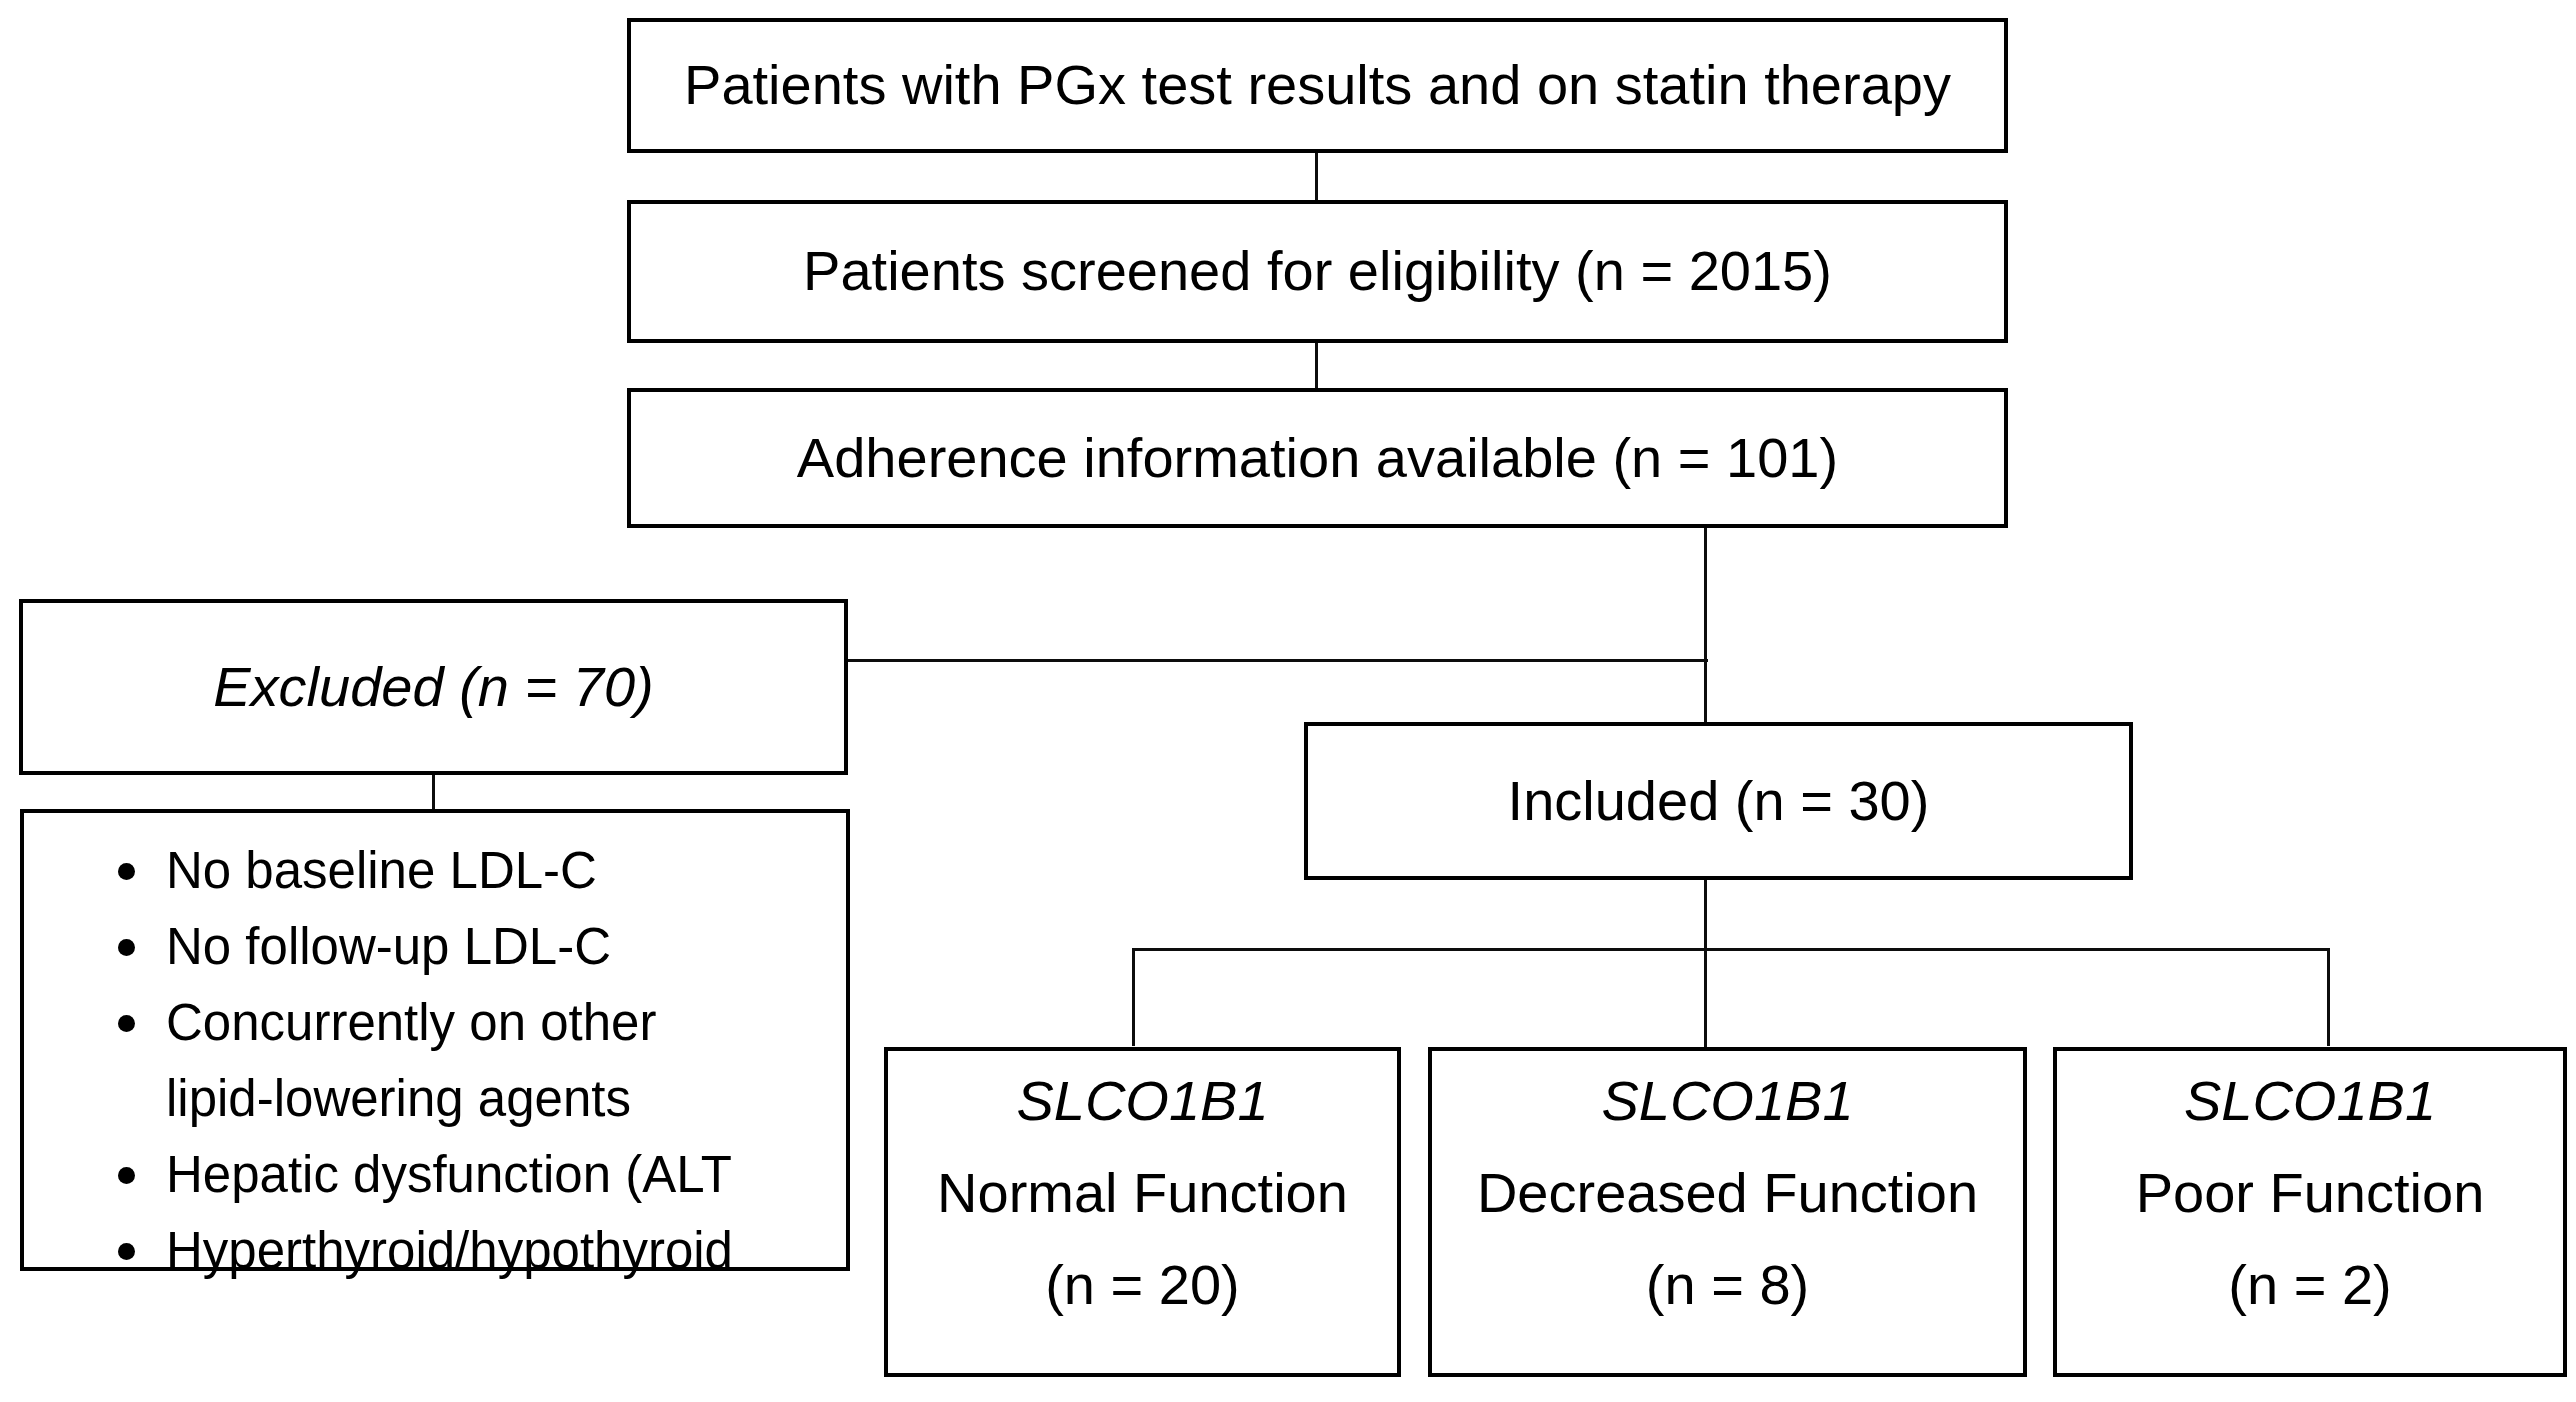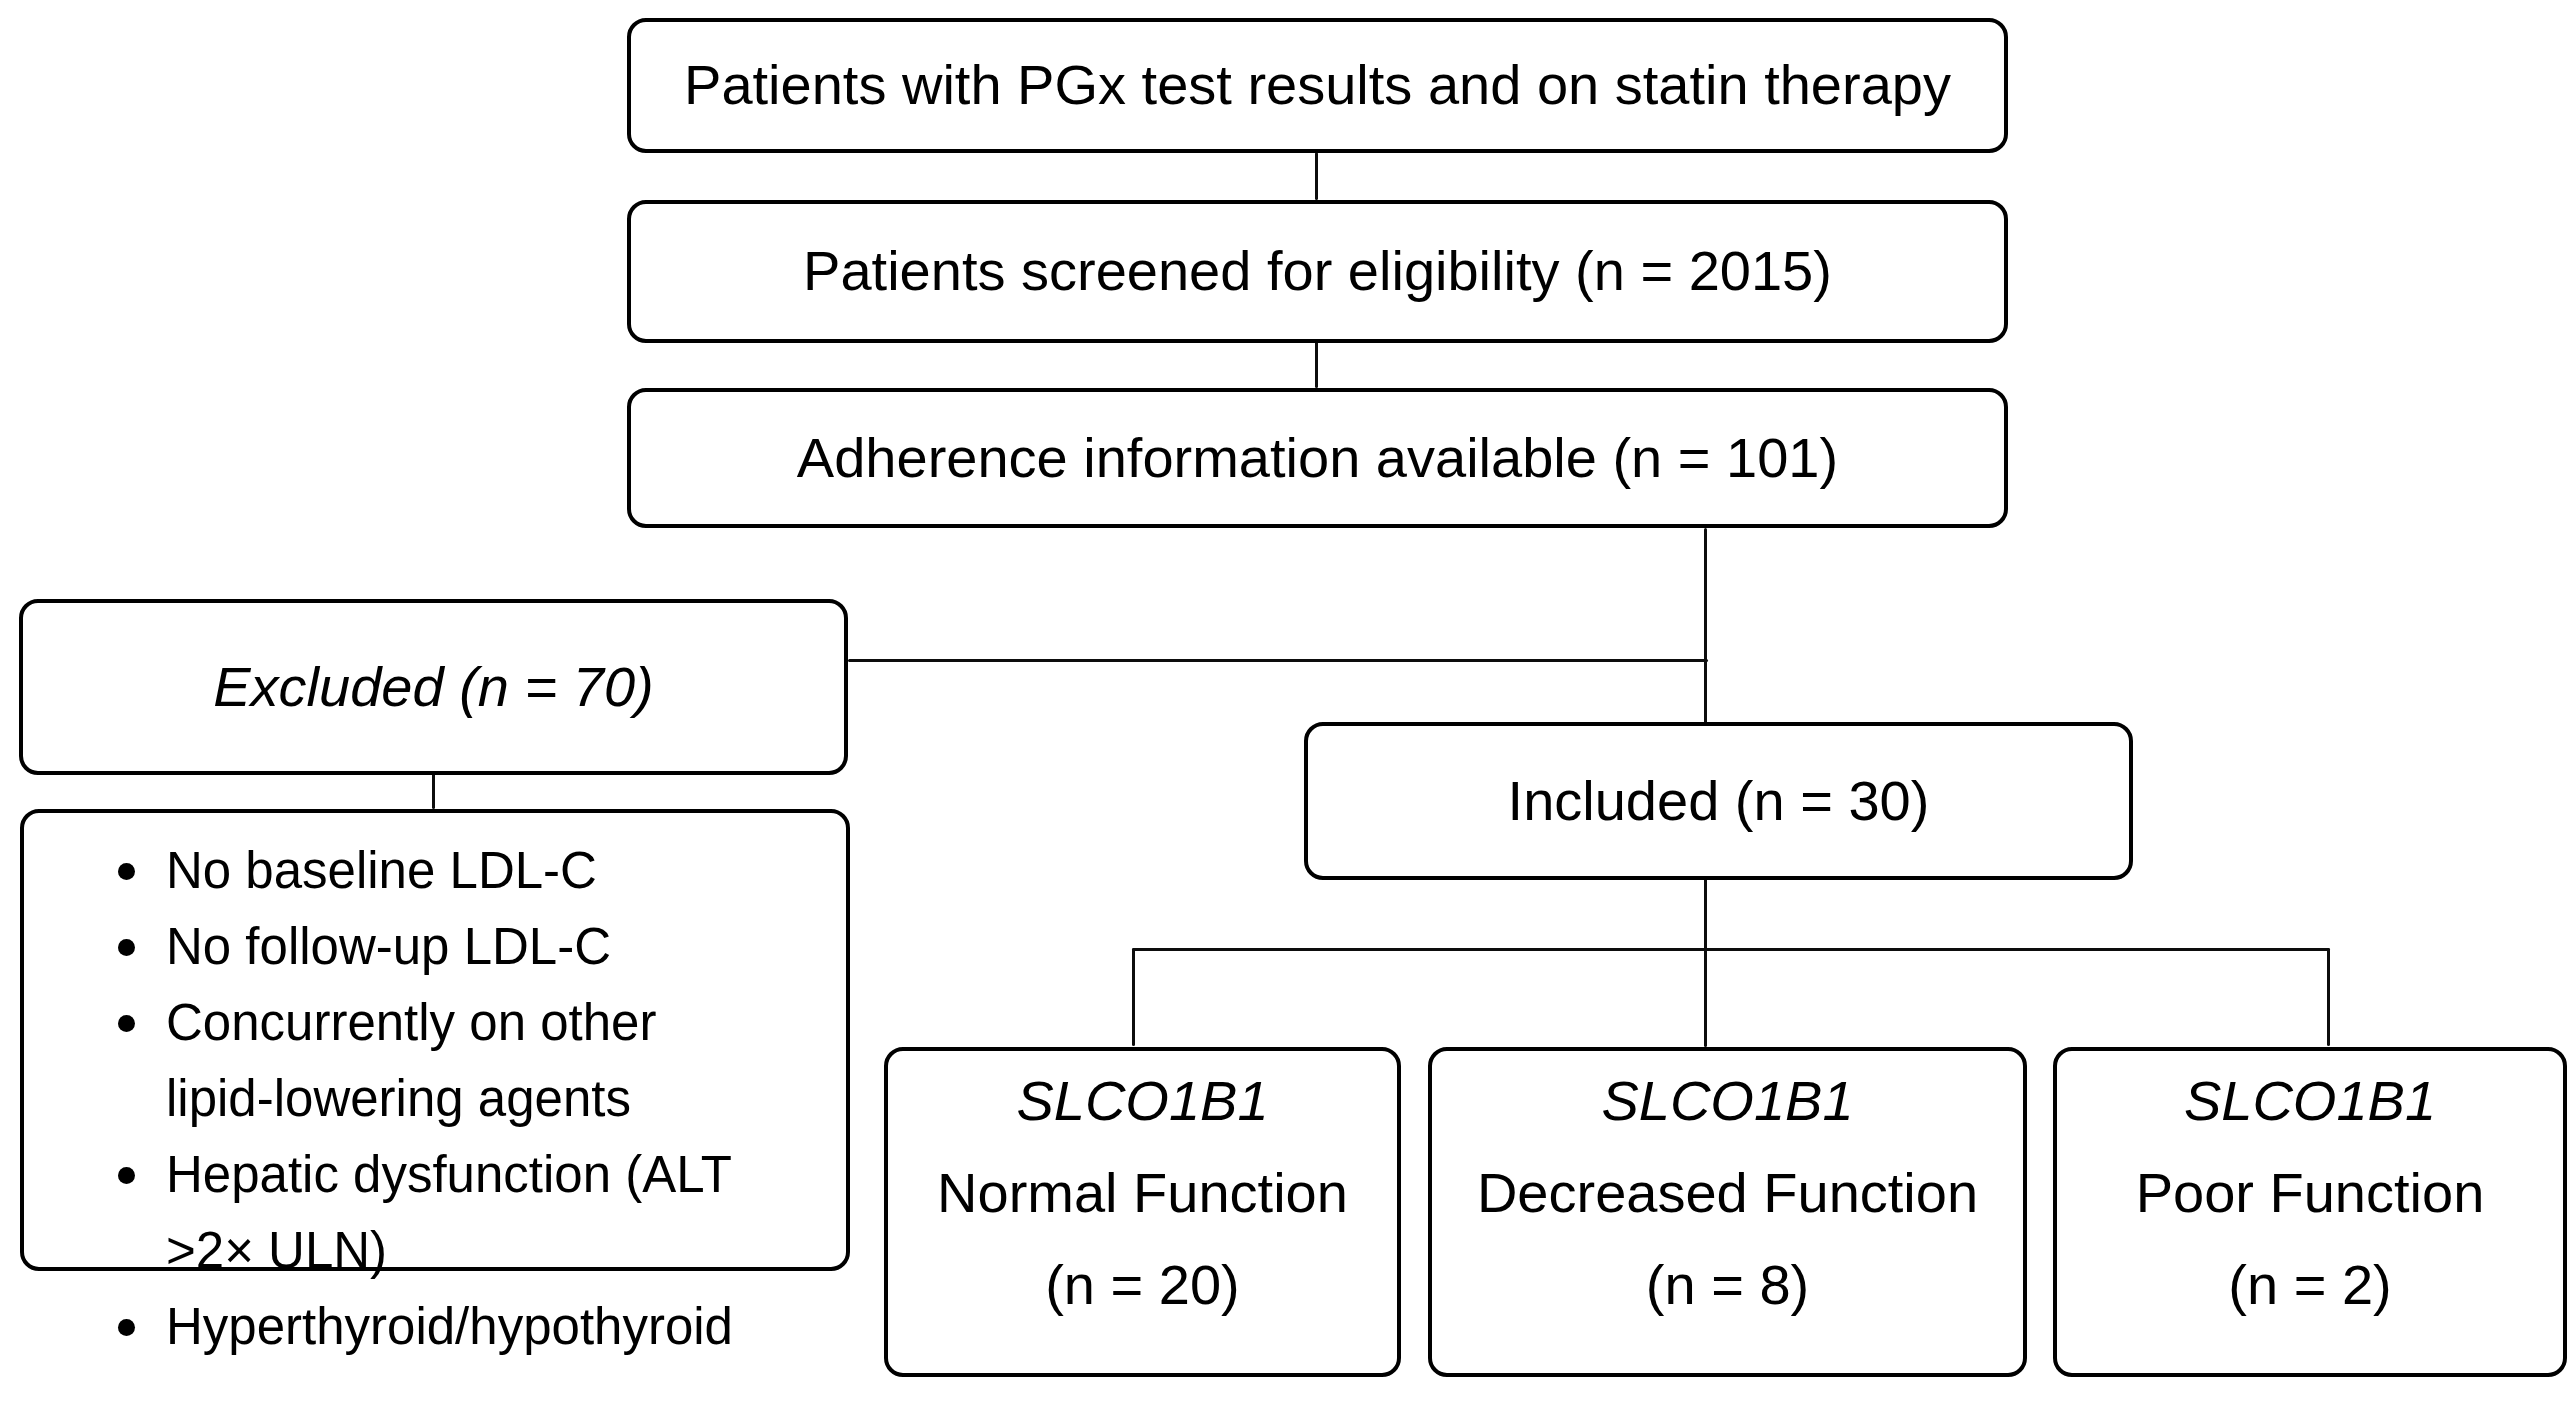--- a/index.html
+++ b/index.html
@@ -1,15 +1,15 @@
 <!DOCTYPE html>
 <html style="font-size:12.8px"><head>
 <meta charset="utf-8">
 <style>
-  * { box-sizing: border-box; margin: 0; padding: 0; border-radius: 19px; }
+  * { box-sizing: border-box; margin: 0; padding: 0; }
   html, body { background: #ffffff; }
   .canvas {
     position: relative;
     width: 2576px;
     height: 1403px;
     background: #ffffff;
     font-family: "Liberation Sans", sans-serif;
     color: #000000;
     overflow: hidden;
   }
@@ -128,21 +128,20 @@
       <span class="dot"></span>
       <div class="rtext">
         <span class="rline">Concurrently on other</span>
         <span class="rline">lipid-lowering agents</span>
       </div>
     </div>
     <div class="reason">
       <span class="dot"></span>
       <div class="rtext">
         <span class="rline">Hepatic dysfunction (ALT</span>
-        <span class="rline">&gt;2× ULN)</span>
       </div>
     </div>
     <div class="reason">
       <span class="dot"></span>
       <div class="rtext">
         <span class="rline">Hyperthyroid/hypothyroid</span>
       </div>
     </div>
   </div>
 

